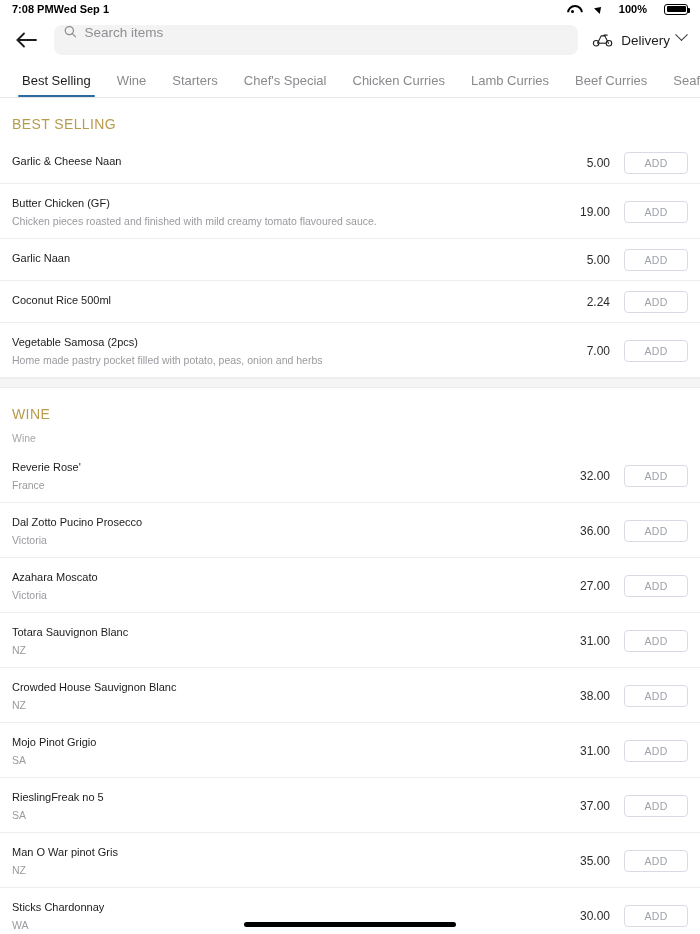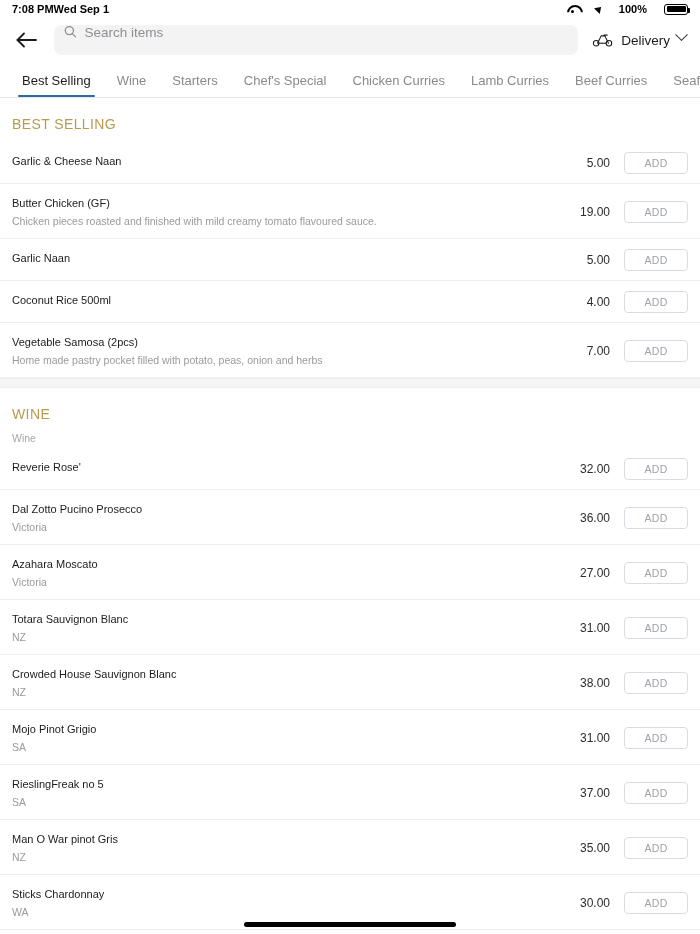--- a/index.html
+++ b/index.html
@@ -241,37 +241,38 @@
       <div class="info">
         <div class="name">Garlic Naan</div>
       </div>
       <div class="price">5.00</div>
       <button class="add">ADD</button>
     </div>
     <div class="row">
       <div class="info">
         <div class="name">Coconut Rice 500ml</div>
       </div>
-      <div class="price">4.00</div>
+      <div class="price">2.24</div>
       <button class="add">ADD</button>
     </div>
     <div class="row">
       <div class="info">
         <div class="name">Vegetable Samosa (2pcs)</div>
         <div class="desc">Home made pastry pocket filled with potato, peas, onion and herbs</div>
       </div>
       <div class="price">7.00</div>
       <button class="add">ADD</button>
     </div>
     <div class="section-gap"></div>
     <div class="section-head">WINE</div>
     <div class="sub-label">Wine</div>
     <div class="row">
       <div class="info">
         <div class="name">Reverie Rose'</div>
+        <div class="desc">France</div>
       </div>
       <div class="price">32.00</div>
       <button class="add">ADD</button>
     </div>
     <div class="row">
       <div class="info">
         <div class="name">Dal Zotto Pucino Prosecco</div>
         <div class="desc">Victoria</div>
       </div>
       <div class="price">36.00</div>

